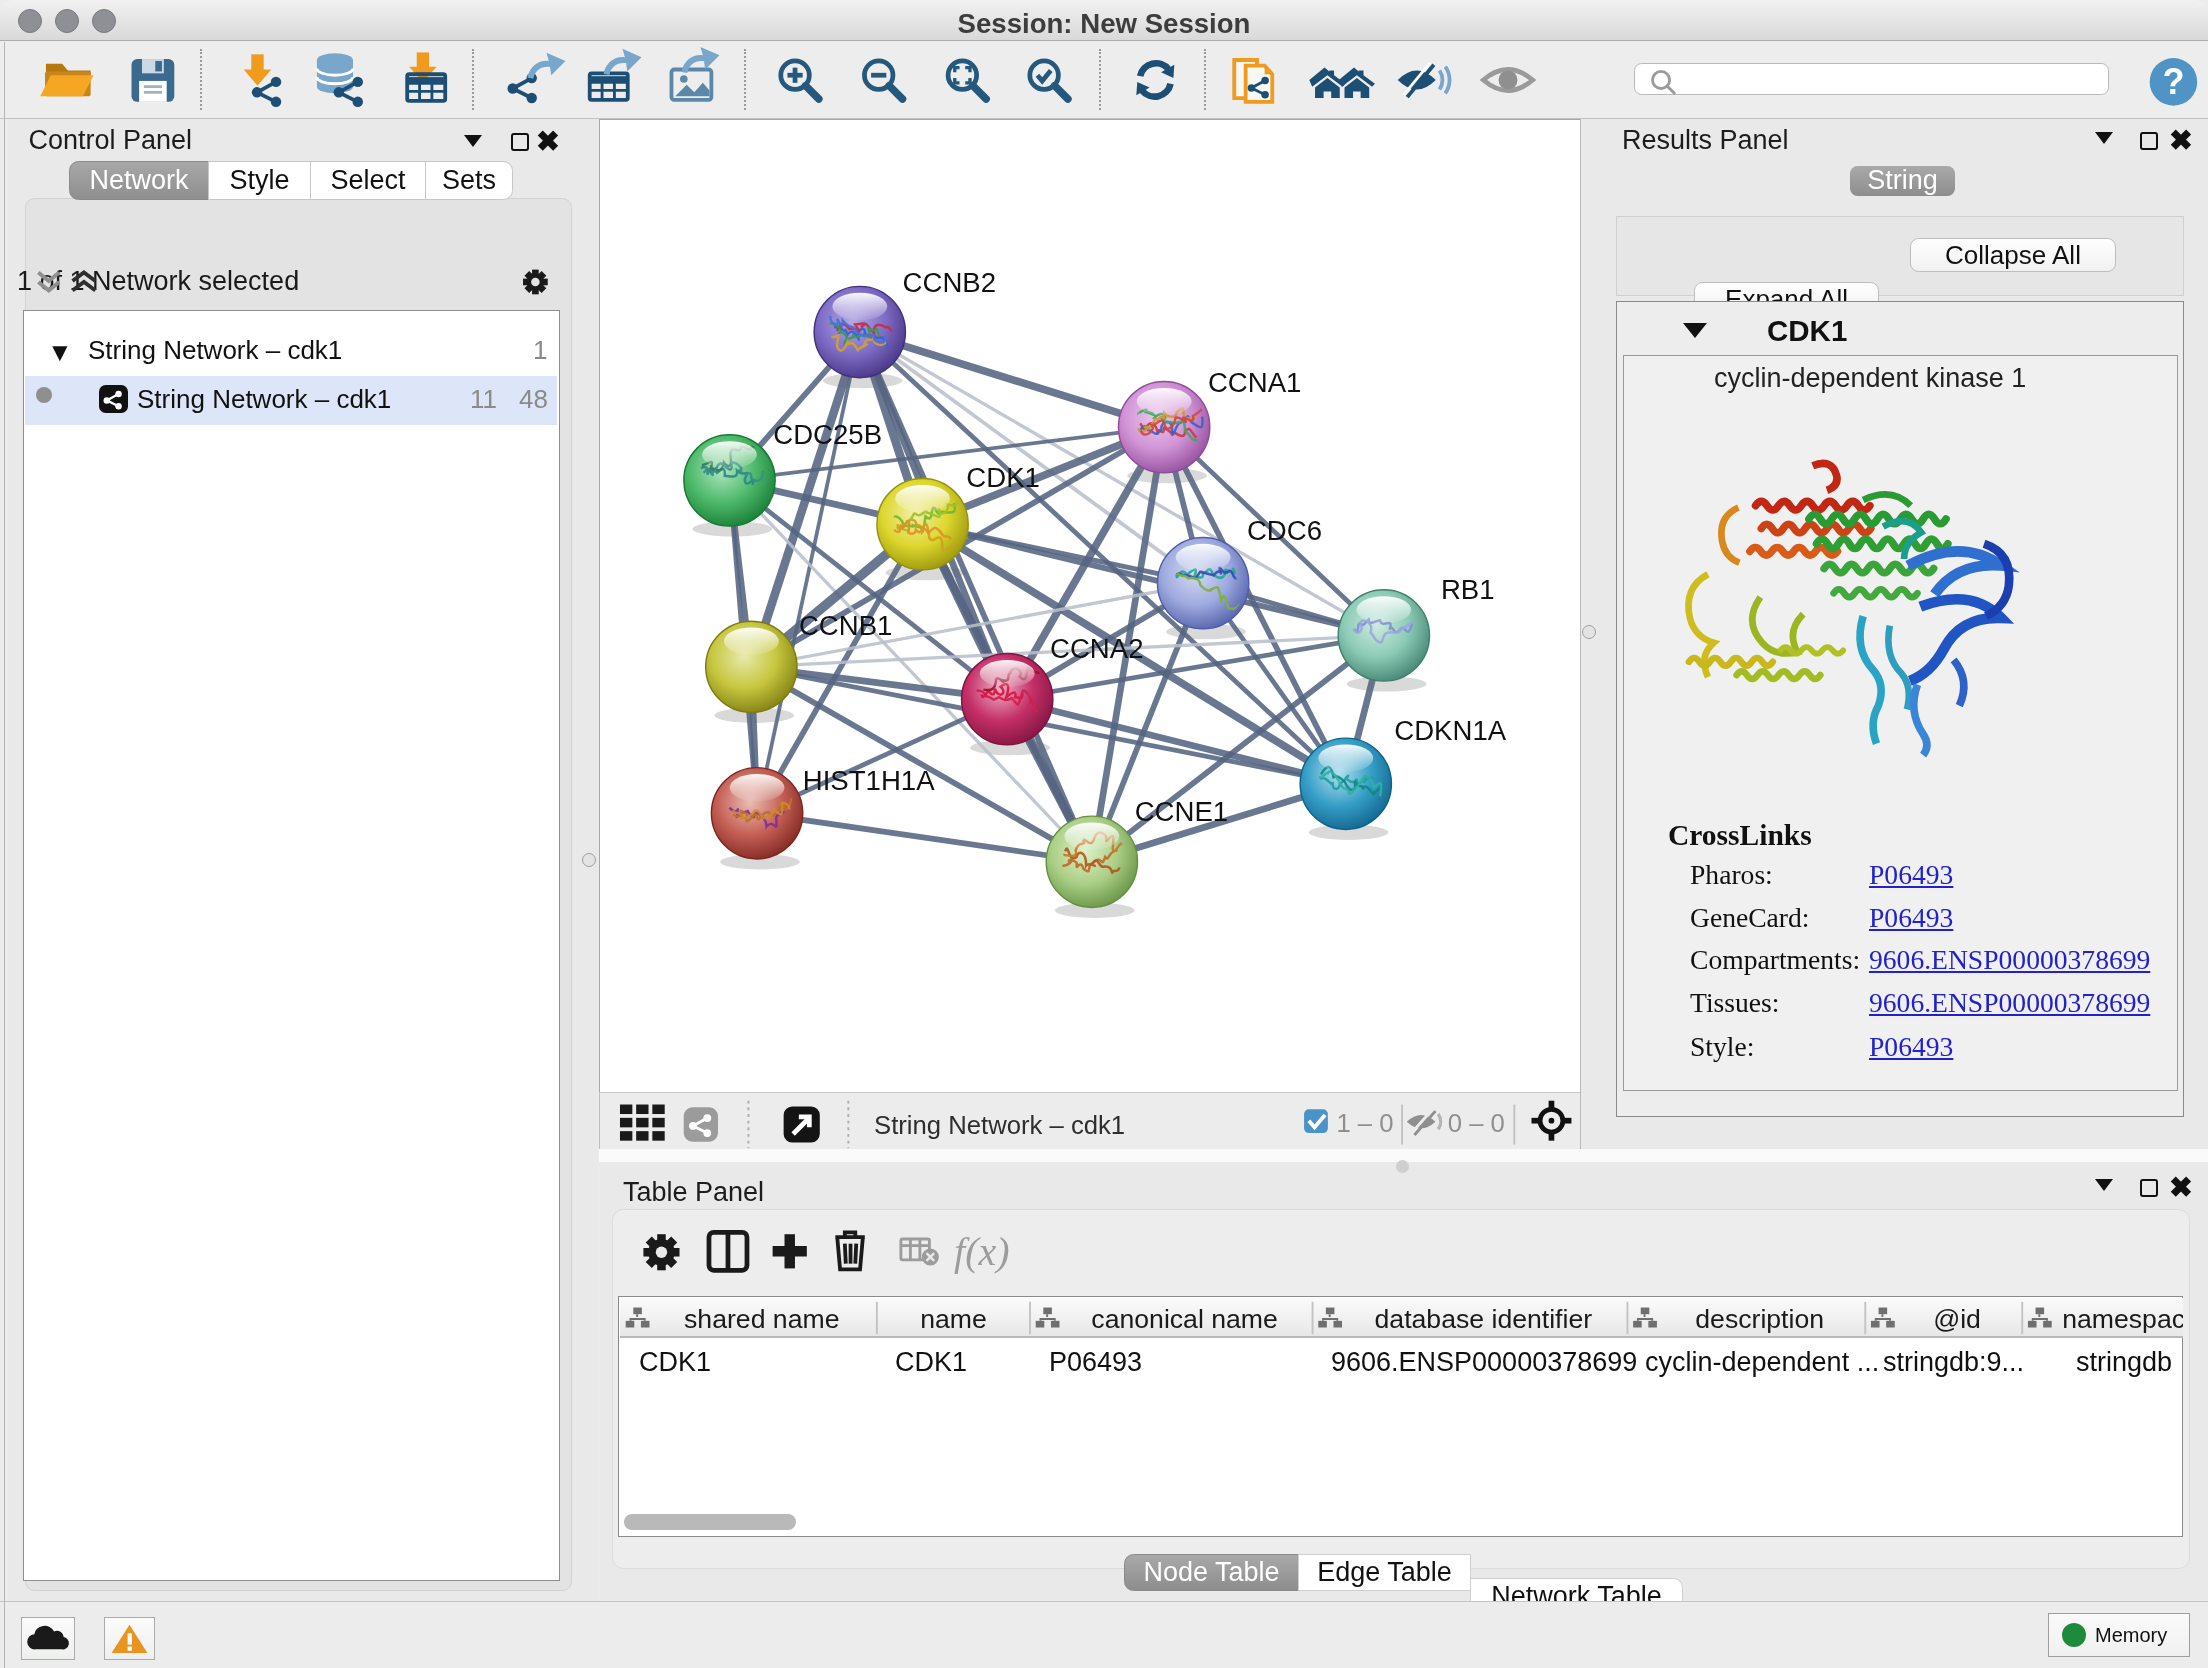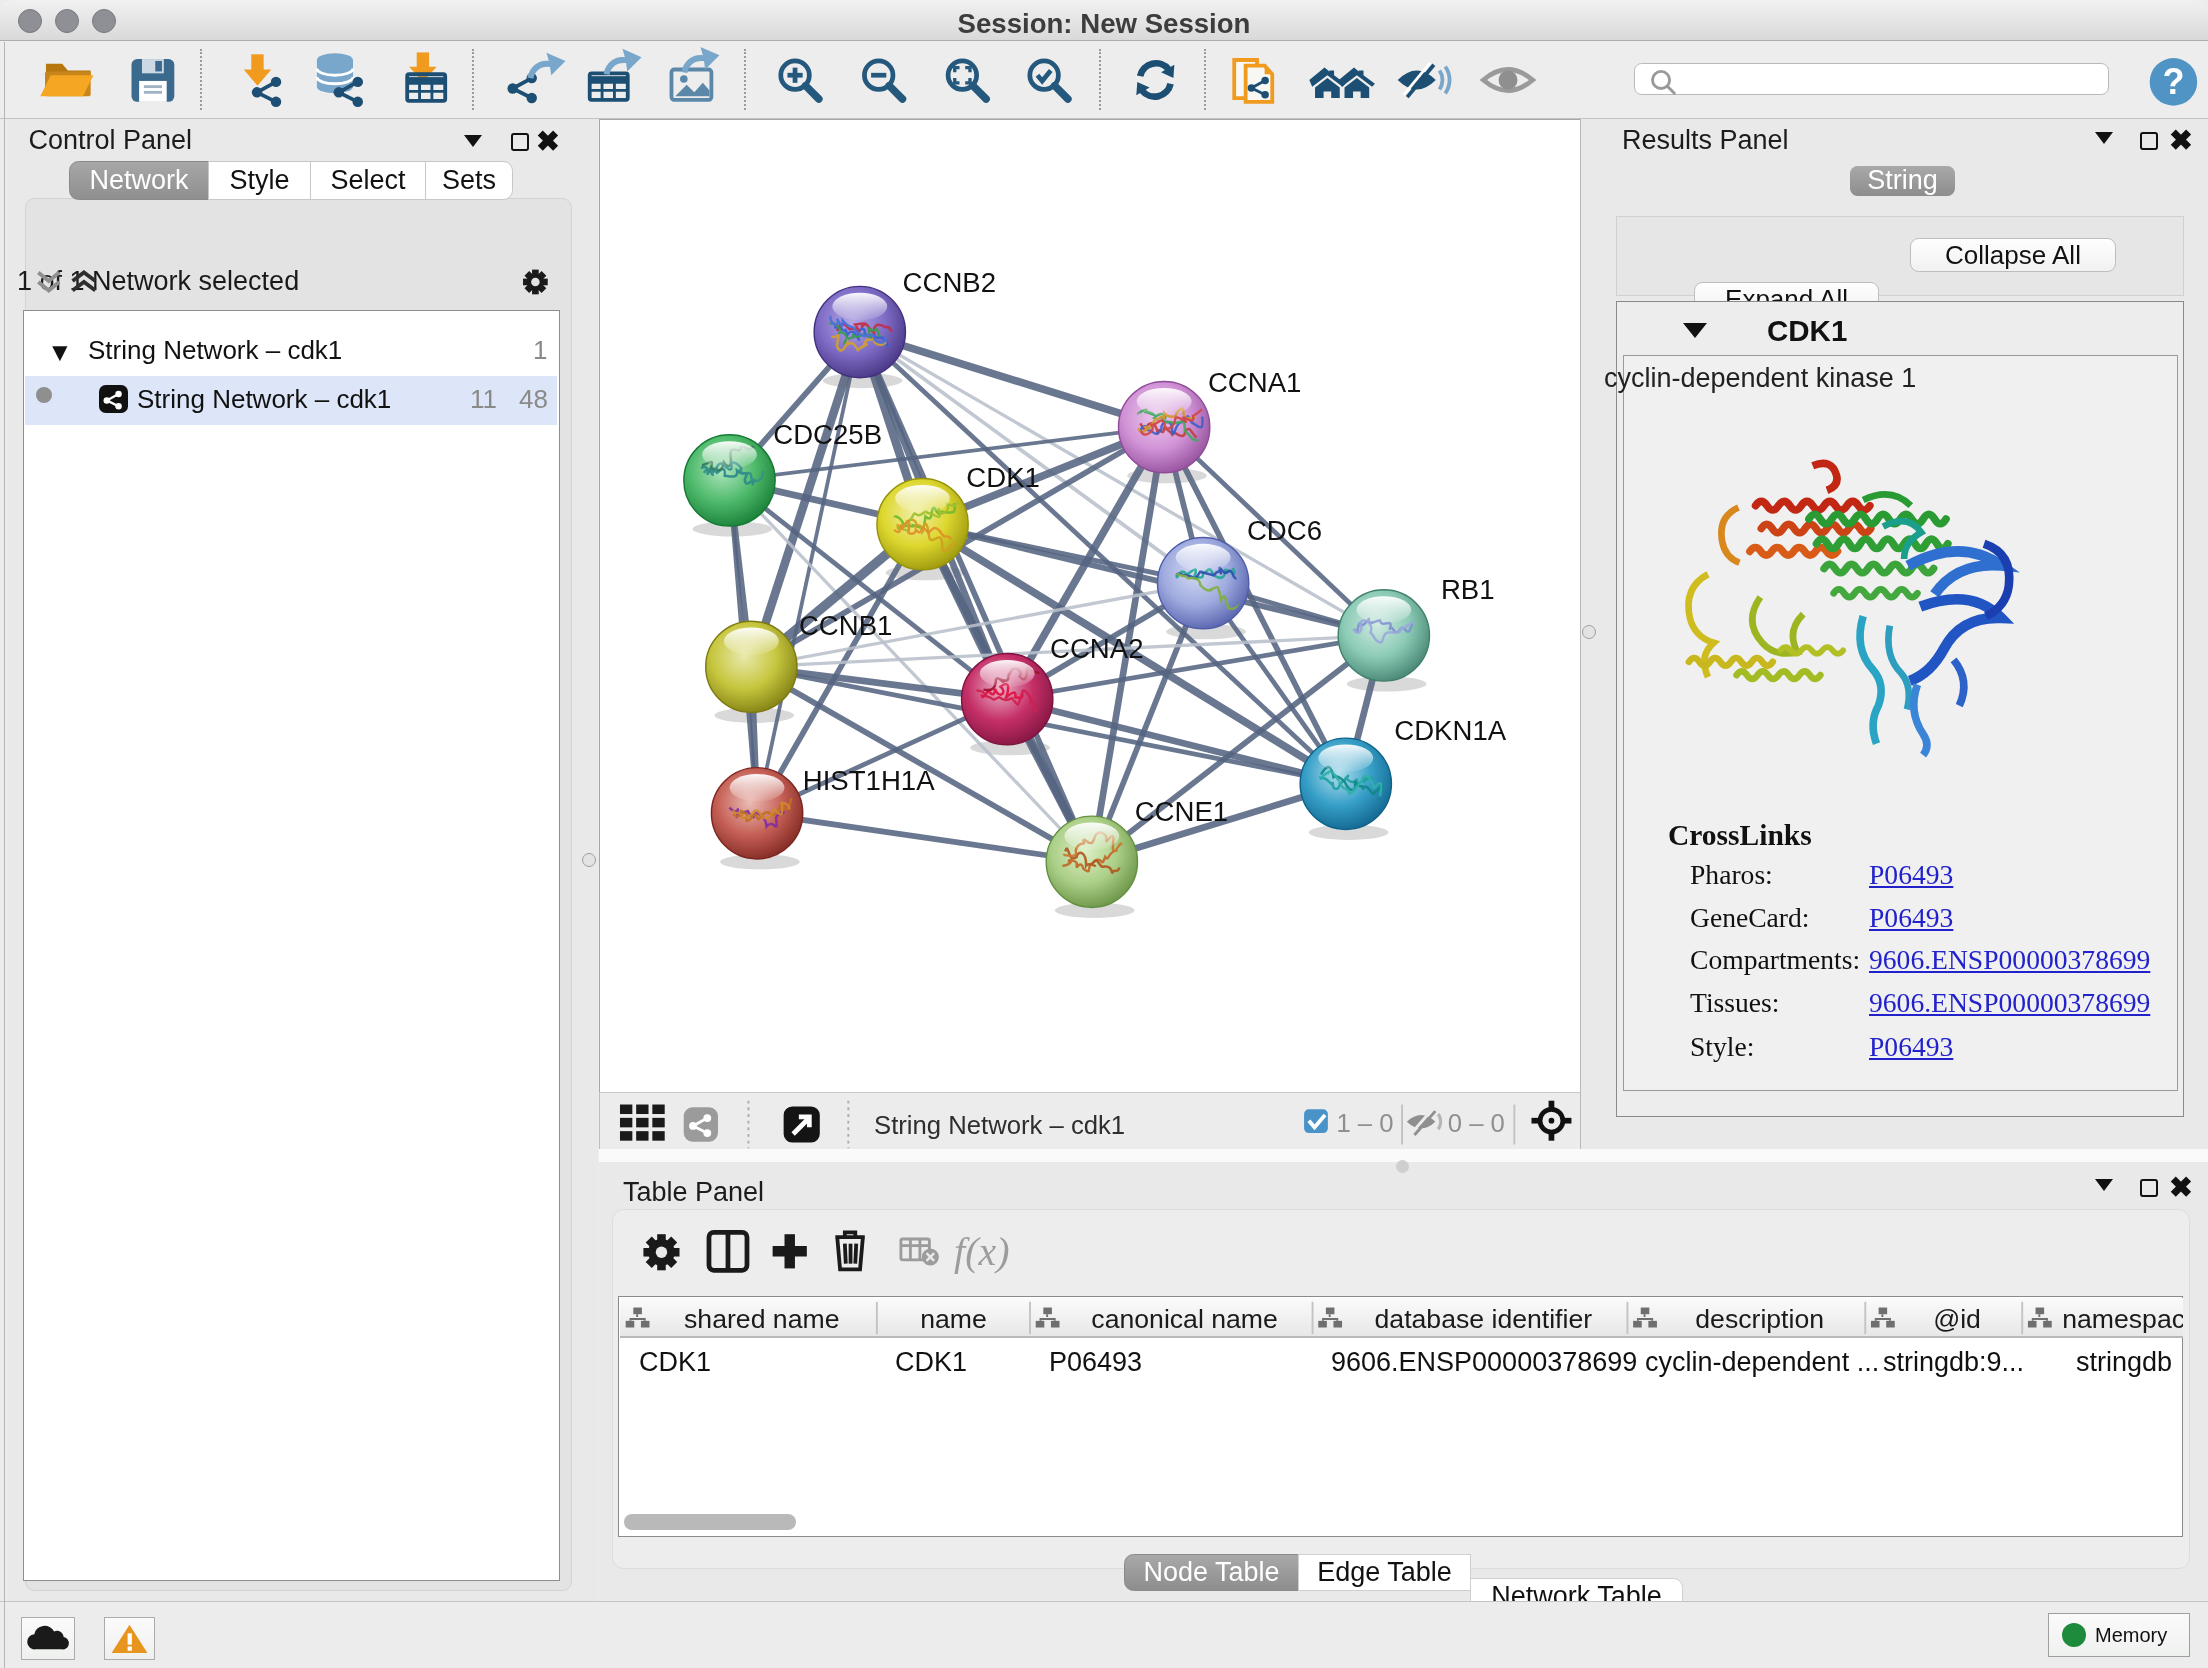--- a/index.html
+++ b/index.html
@@ -554,21 +554,21 @@
 <div class="abs" style="left:2140px;top:132px;width:14.3px;height:14.3px;border:2.9px solid #111;border-radius:2.9px;"></div>
 <div class="abs" style="left:2169px;top:124px;font-size:28.5px;font-weight:bold;color:#111;">✖</div>
 <div class="abs" style="left:1850px;top:166px;width:105px;height:30px;border-radius:7.6px;background:linear-gradient(#a9a9a9,#8d8d8d);color:#fff;font-size:27px;text-align:center;line-height:29.5px;">String</div>
 <div class="abs" style="left:1616px;top:216px;width:566px;height:78px;background:#e6e6e6;border:1px solid #d0d0d0;"></div>
 <div class="abs btnrp" style="left:1694px;top:238px;width:183px;margin-top:44px;">Expand All</div>
 <div class="abs btnrp" style="left:1910px;top:238px;width:204px;">Collapse All</div>
 <div class="abs" style="left:1616px;top:301px;width:566px;height:814px;background:#ededed;border:1.9px solid #8a8a8a;"></div>
 <div class="abs" style="left:1683px;top:323px;width:0;height:0;border-left:12.4px solid transparent;border-right:12.4px solid transparent;border-top:15px solid #111;"></div>
 <div class="abs" style="left:1767px;top:314px;font-size:29.5px;font-weight:bold;color:#111;">CDK1</div>
 <div class="abs" style="left:1623px;top:355px;width:553px;height:734px;background:#f0f0f0;border:1px solid #9a9a9a;"></div>
-<div class="abs" style="left:1604px;top:363px;font-size:27px;color:#222;">cyclin-dependent kinase 1</div>
+<div class="abs" style="left:1714px;top:363px;font-size:27px;color:#222;">cyclin-dependent kinase 1</div>
 <div class="abs" style="left:1668px;top:458px;width:357px;height:300px;"><svg width="357" height="300" viewBox="0 0 375 315" xmlns="http://www.w3.org/2000/svg">
       <path d="M152,8 q20,-8 25,10 q3,11 -10,16" fill="none" stroke="#c22713" stroke-width="8"></path>
       <path d="M92,50 q 6.0,-9 12.0,0 q 6.0,9 12.0,0 q 6.0,-9 12.0,0 q 6.0,9 12.0,0 q 6.0,-9 12.0,0 q 6.0,9 12.0,0 q 6.0,-9 12.0,0 q 6.0,9 12.0,0 q 6.0,-9 12.0,0 q 6.0,9 12.0,0 " fill="none" stroke="#c22713" stroke-width="8" stroke-linecap="round"></path>
       <path d="M98,74 q 5.75,-9 11.5,0 q 5.75,9 11.5,0 q 5.75,-9 11.5,0 q 5.75,9 11.5,0 q 5.75,-9 11.5,0 q 5.75,9 11.5,0 q 5.75,-9 11.5,0 q 5.75,9 11.5,0 q 5.75,-9 11.5,0 q 5.75,9 11.5,0 " fill="none" stroke="#cc4416" stroke-width="8" stroke-linecap="round"></path>
       <path d="M86,98 q 5.75,-8 11.5,0 q 5.75,8 11.5,0 q 5.75,-8 11.5,0 q 5.75,8 11.5,0 q 5.75,-8 11.5,0 q 5.75,8 11.5,0 q 5.75,-8 11.5,0 q 5.75,8 11.5,0 " fill="none" stroke="#d85c18" stroke-width="8" stroke-linecap="round"></path>
       <path d="M74,52 q-22,10 -17,36 q3,16 18,22" fill="none" stroke="#d8881c" stroke-width="7"></path>
       <path d="M42,122 q-26,14 -19,46 q5,20 25,26 q-16,14 -6,36" fill="none" stroke="#cfbd20" stroke-width="7"></path>
       <path d="M22,214 q 5.5,-8 11.0,0 q 5.5,8 11.0,0 q 5.5,-8 11.0,0 q 5.5,8 11.0,0 q 5.5,-8 11.0,0 q 5.5,8 11.0,0 q 5.5,-8 11.0,0 q 5.5,8 11.0,0 " fill="none" stroke="#c8b81e" stroke-width="7" stroke-linecap="round"></path>
       <path d="M97,146 q-18,26 2,48 q13,15 37,10 q-12,-22 6,-40" fill="none" stroke="#9cb622" stroke-width="7"></path>
       <path d="M72,228 q 5.5,-8 11.0,0 q 5.5,8 11.0,0 q 5.5,-8 11.0,0 q 5.5,8 11.0,0 q 5.5,-8 11.0,0 q 5.5,8 11.0,0 q 5.5,-8 11.0,0 q 5.5,8 11.0,0 " fill="none" stroke="#a4bc24" stroke-width="7" stroke-linecap="round"></path>

